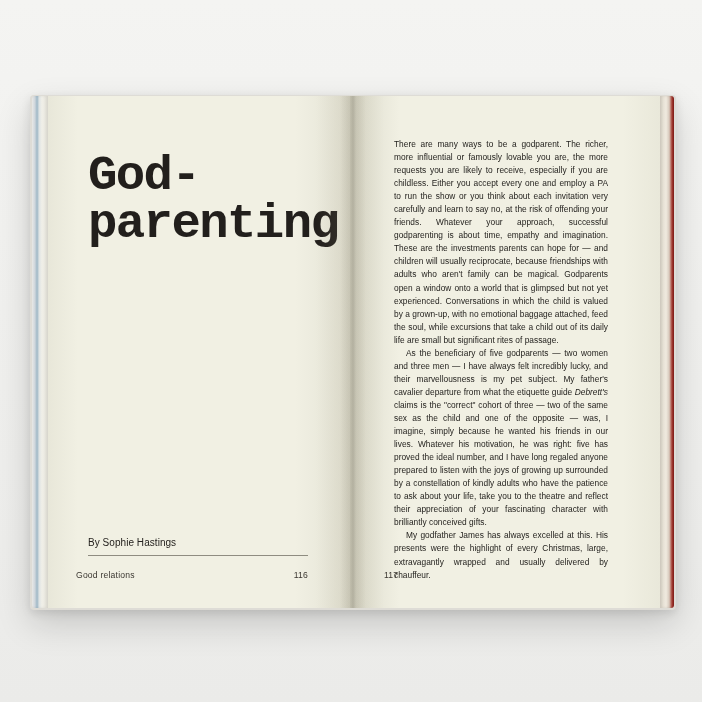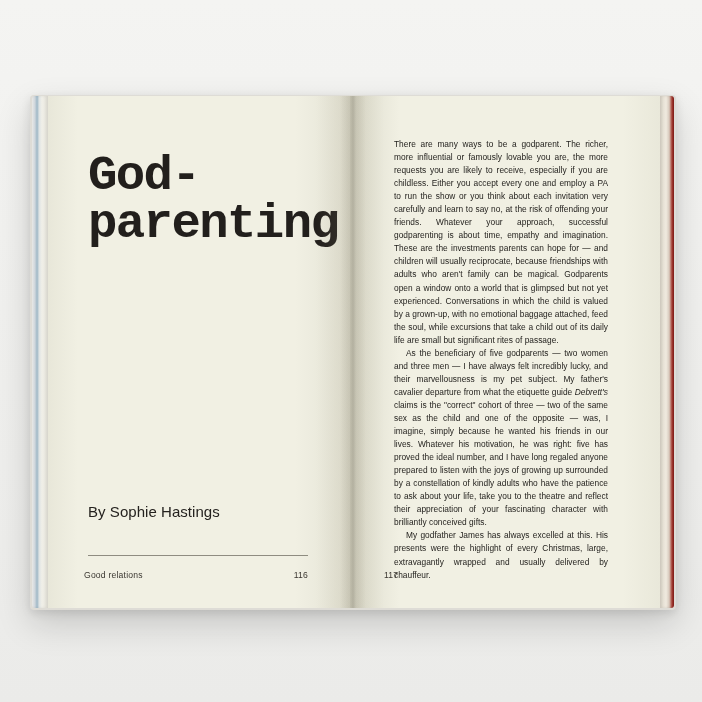--- a/index.html
+++ b/index.html
@@ -127,40 +127,40 @@
     font-size: 10.4px;
     line-height: 1.62;
     color: #25221f;
     text-align: justify;
     letter-spacing: 0.05px;
   }
 
   .byline {
     position: absolute;
     left: 40px;
-    bottom: 88px;
-    font-size: 15px;
+    bottom: 60px;
+    font-size: 10px;
     color: #25221f;
     letter-spacing: 0.05px;
     margin-top: 20px;
   }
 
   .rule {
     position: absolute;
     left: 40px;
     right: 42px;
     bottom: 52px;
     height: 1px;
     background: #6e6b60;
     opacity: 0.75;
   }
 
   .folio-left {
     position: absolute;
-    left: 36px;
+    left: 28px;
     right: 42px;
     bottom: 28px;
     display: flex;
     justify-content: space-between;
     font-size: 8.6px;
     color: #3a3630;
     letter-spacing: 0.2px;
   }
 
   

